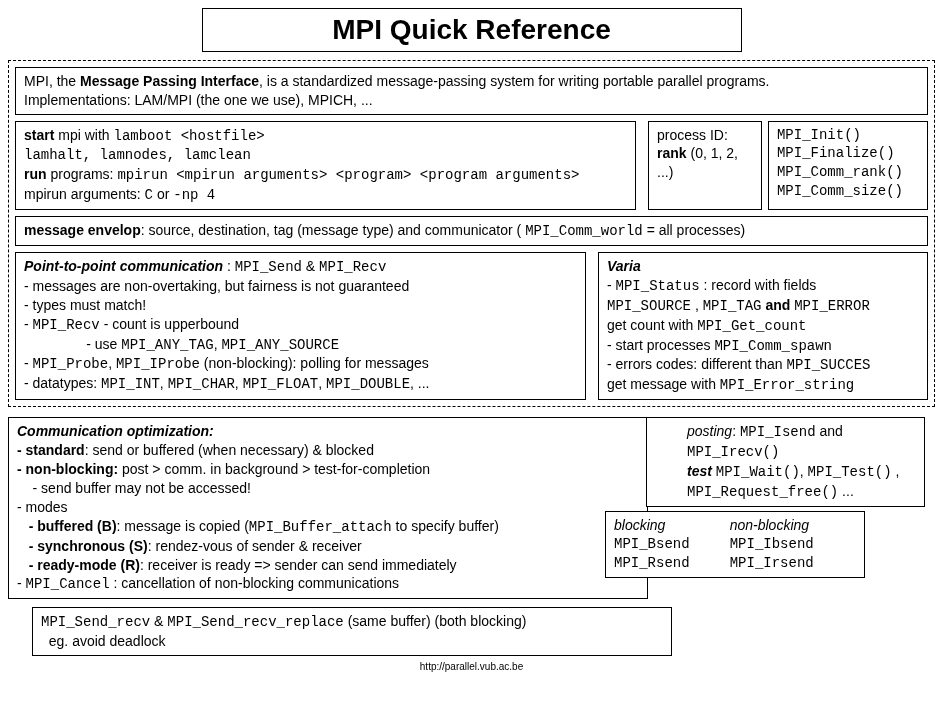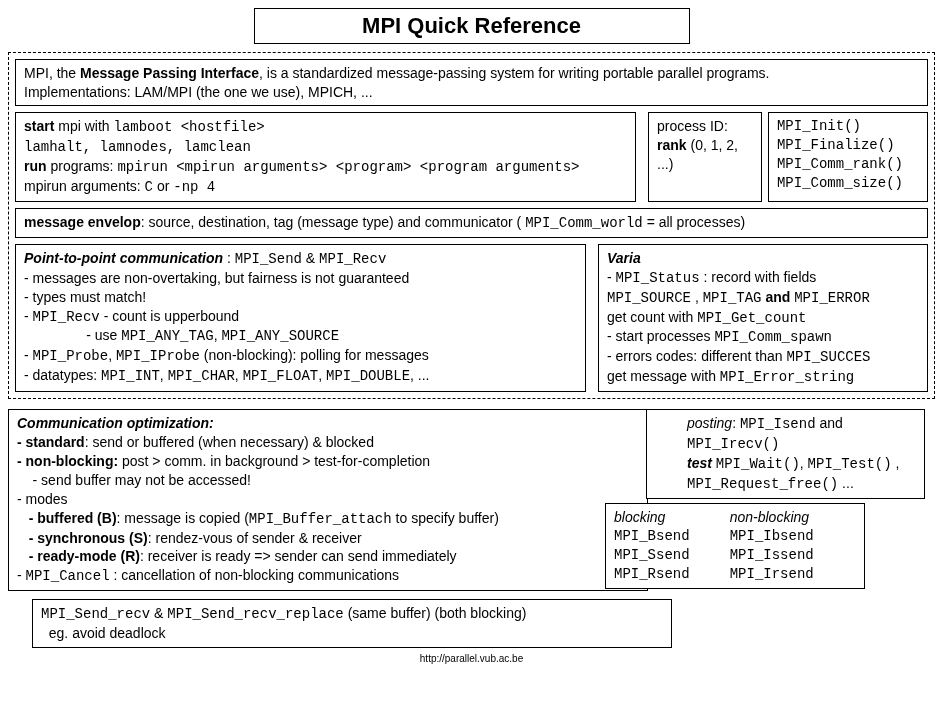--- a/index.html
+++ b/index.html
@@ -11,24 +11,24 @@
     width: 943px;
     background: #fff;
     color: #000;
     line-height: 1.35;
   }
   .mono { font-family: "Courier New", Courier, monospace; }
   .b { font-weight: bold; }
   .bi { font-weight: bold; font-style: italic; }
   .title-box {
     border: 1px solid #000;
-    width: 436px;
+    width: 540px;
     margin: 0 auto 8px auto;
     text-align: center;
-    font-size: 22px;
+    font-size: 28px;
     font-weight: bold;
     padding: 2px 0;
   }
   .dashed-outer {
     border: 1px dashed #000;
     padding: 6px;
     margin-bottom: 10px;
   }
   .box {
     border: 1px solid #000;
@@ -131,24 +131,20 @@
     <div class="tbl">
       <div class="tr">
         <div class="td" style="font-style:italic">blocking</div>
         <div class="td" style="font-style:italic">non-blocking</div>
       </div>
       <div class="tr">
         <div class="td mono">MPI_Bsend</div>
         <div class="td mono">MPI_Ibsend</div>
       </div>
       <div class="tr">
-        <div class="td mono">MPI_Ssend</div>
-        <div class="td mono">MPI_Issend</div>
-      </div>
-      <div class="tr">
         <div class="td mono">MPI_Rsend</div>
         <div class="td mono">MPI_Irsend</div>
       </div>
     </div>
   </div>
 </div>
 
 <div class="box sendrecv">
   <span class="mono">MPI_Send_recv</span><span> &amp; </span><span class="mono">MPI_Send_recv_replace</span><span> (same buffer) (both blocking)</span><br>
   <span style="white-space:pre">  eg. avoid deadlock</span>

